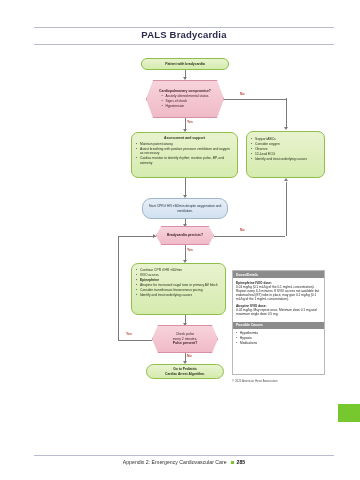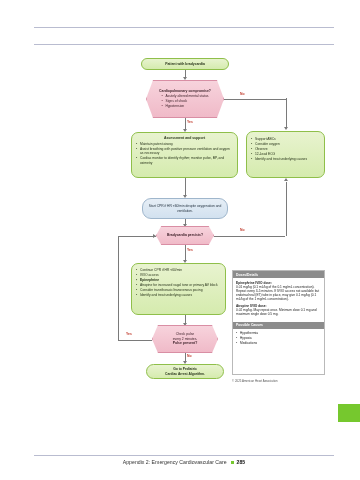--- a/index.html
+++ b/index.html
@@ -129,20 +129,21 @@
     background: #76c82e; margin: 0 3px 0 4px; vertical-align: middle;
   }
   .footer .pg { font-weight: bold; color: #111; }
 </style>
 </head>
 <body>
 
 <div class="page">
 
   <div class="hdr-rule top"></div>
+  <div class="page-title">PALS Bradycardia</div>
   <div class="hdr-rule bot"></div>
 
   <div class="node rounded center" style="left:141px; top:58px; width:88px; height:12px; display:flex; align-items:center; justify-content:center;">
     <span class="ttl" style="margin:0;">Patient with bradycardia</span>
   </div>
 
   <div class="ln v" style="left:184.5px; top:70px; height:8px;"></div>
   <div class="arrow-d" style="left:182.5px; top:77px;"></div>
 
   <div class="hex" style="left:146px; top:80px; width:78px; height:38px;">

